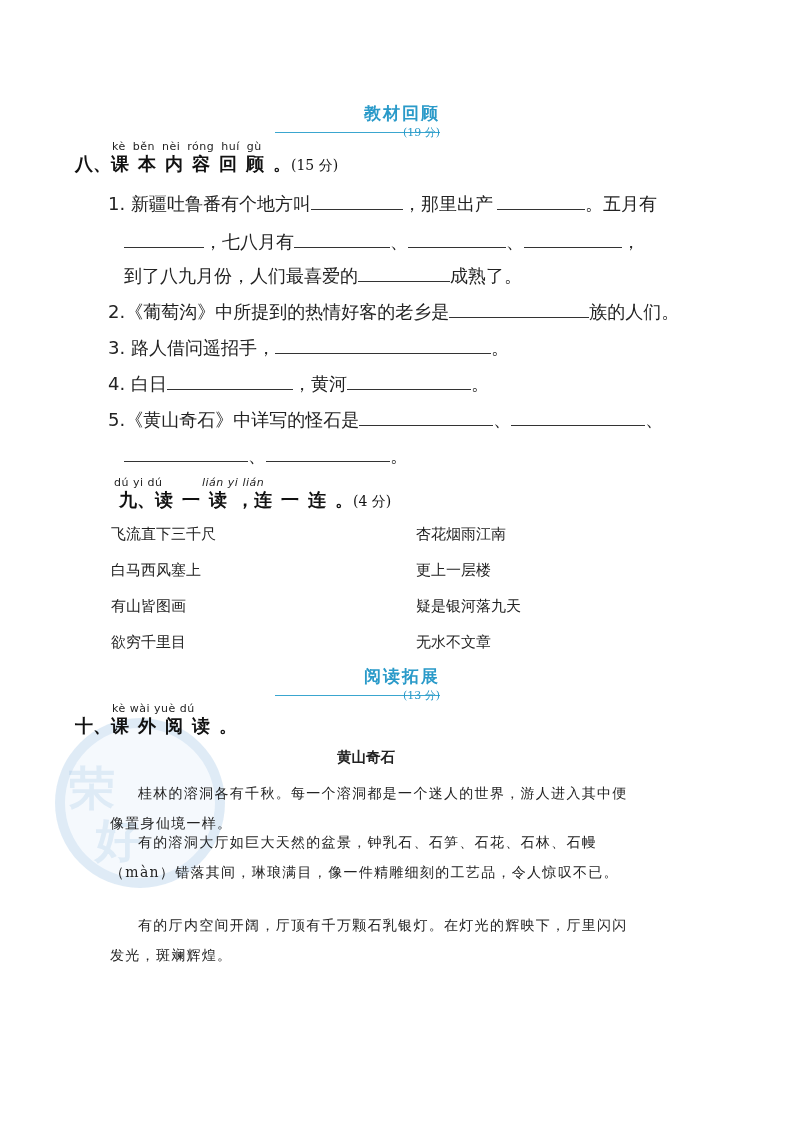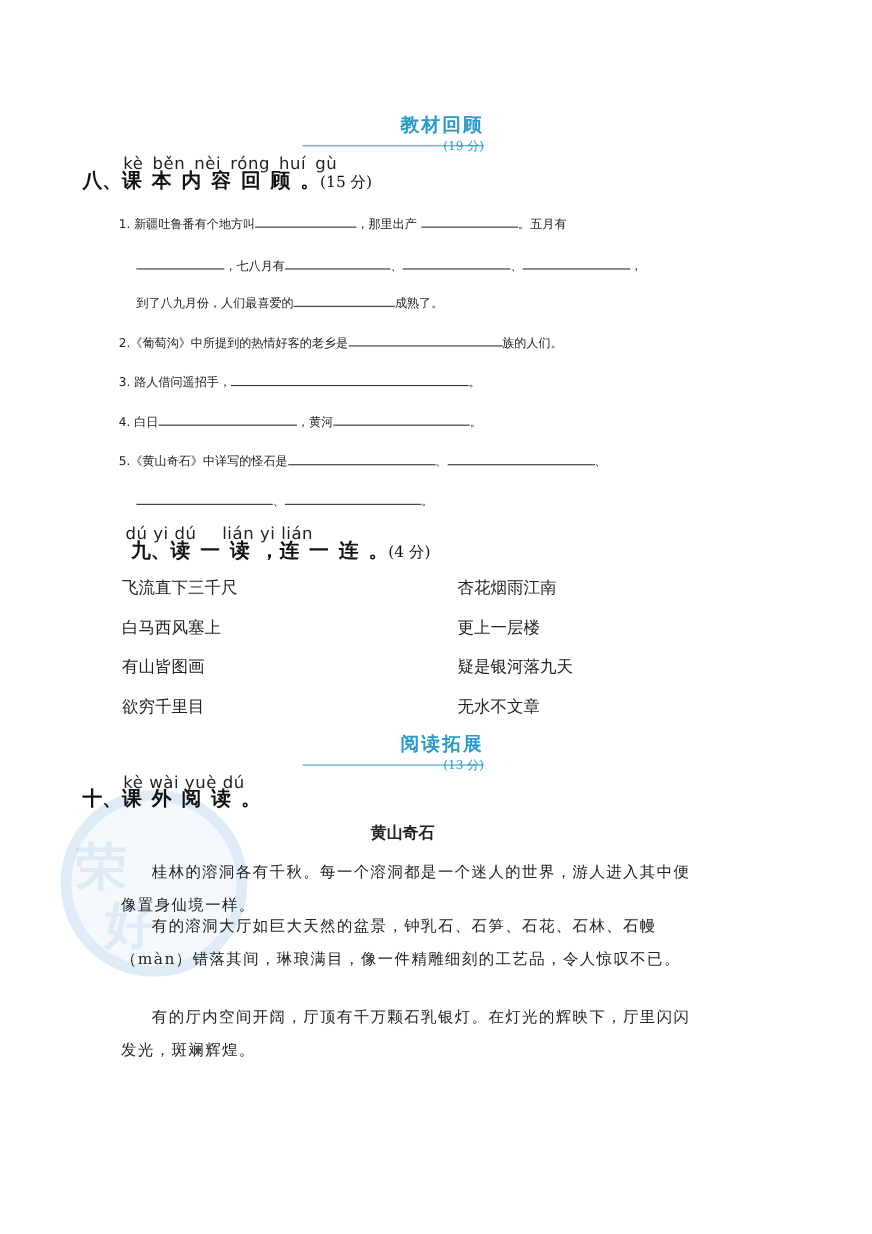--- a/index.html
+++ b/index.html
@@ -18,25 +18,25 @@
       color: #2a9ac9; letter-spacing: 2px;
     }
     .sec-header .score { font-size: 11px; color: #2a9ac9; margin-left: 2px; margin-bottom: 2px; }
 
     .q-title {
       position: absolute; font-family: "DejaVu Sans", sans-serif; font-weight: bold;
       font-size: 18px; color: #111; white-space: nowrap;
     }
     .q-title .score { font-weight: normal; font-size: 14px; font-family: "DejaVu Serif", serif; }
     .pinyin {
-      position: absolute; font-family: "DejaVu Sans", sans-serif; font-size: 15px; color: #222;
+      position: absolute; font-family: "DejaVu Sans", sans-serif; font-size: 11px; color: #222;
       white-space: nowrap; letter-spacing: 0.5px;
     }
     .line {
-      position: absolute; font-size: 11px; white-space: nowrap; color: #222;
+      position: absolute; font-size: 18px; white-space: nowrap; color: #222;
       font-family: "DejaVu Sans", sans-serif;
     }
     .blank { display: inline-block; border-bottom: 1px solid #333; height: 14px; vertical-align: baseline; }
     .match {
       position: absolute; font-size: 15px; color: #222; white-space: nowrap;
       font-family: "DejaVu Sans", sans-serif;
     }
     .passage-title {
       position: absolute; font-family: "DejaVu Sans", sans-serif; font-weight: bold; font-size: 14.5px;
     }
@@ -97,21 +97,21 @@
   <span>4. 白日</span><span class="blank" style="width:126px;"></span><span>，黄河</span><span class="blank" style="width:124px;"></span><span>。</span>
 </div>
 <div class="line" style="left:108px; top:408px;">
   <span>5.《黄山奇石》中详写的怪石是</span><span class="blank" style="width:134px;"></span><span>、</span><span class="blank" style="width:134px;"></span><span>、</span>
 </div>
 <div class="line" style="left:124px; top:444px;">
   <span class="blank" style="width:124px;"></span><span>、</span><span class="blank" style="width:124px;"></span><span>。</span>
 </div>
 
 <div class="pinyin" style="left:114px; top:476px;">dú yi dú</div>
-<div class="pinyin" style="left:202px; top:476px;">lián yi lián</div>
+<div class="pinyin" style="left:202px; top:476px;font-style:italic;">lián yi lián</div>
 <div class="q-title" style="left:75px; top:488px;margin-left:44px;">
   <span>九、</span><span style="letter-spacing:9px;">读一读</span><span>，</span><span style="letter-spacing:9px;">连一连</span><span>。</span><span class="score">(4 分)</span>
 </div>
 
 <div class="match" style="left:111px; top:525px;">飞流直下三千尺</div>
 <div class="match" style="left:111px; top:561px;">白马西风塞上</div>
 <div class="match" style="left:111px; top:597px;">有山皆图画</div>
 <div class="match" style="left:111px; top:633px;">欲穷千里目</div>
 <div class="match" style="left:416px; top:525px;">杏花烟雨江南</div>
 <div class="match" style="left:416px; top:561px;">更上一层楼</div>

